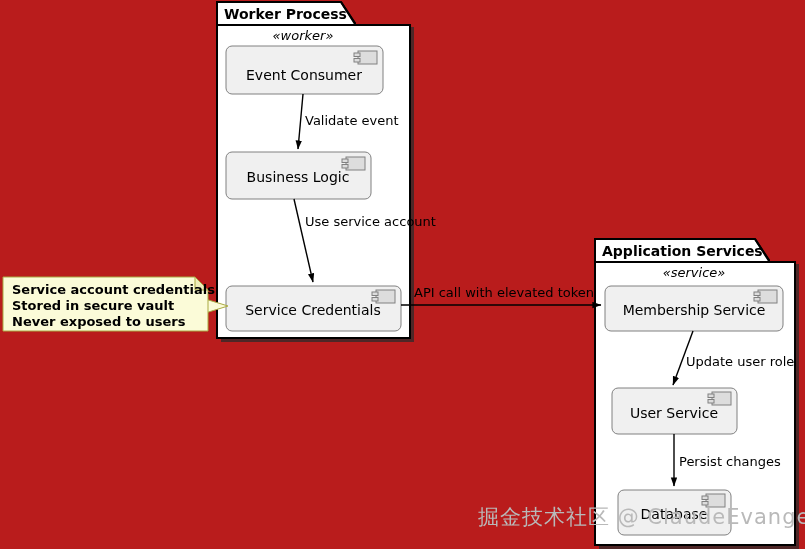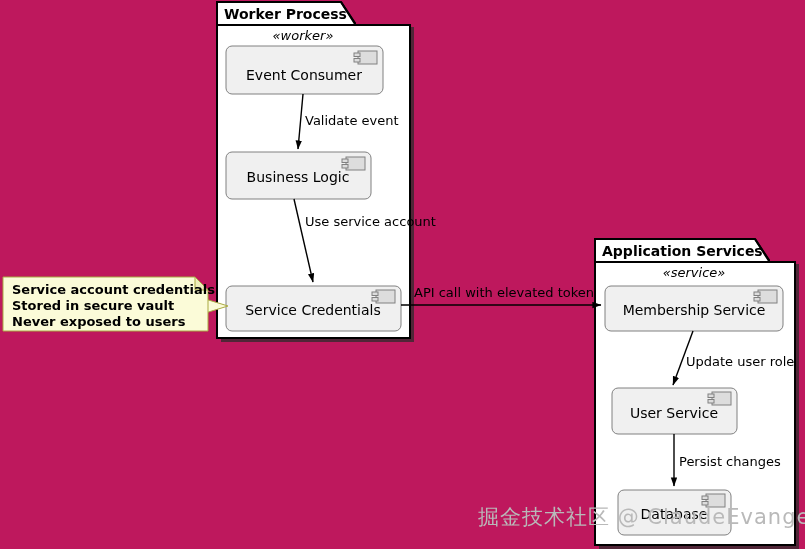--- a/index.html
+++ b/index.html
@@ -8,21 +8,21 @@
     padding: 0;
     background: #ffffff;
   }
   body {
     font-family: "DejaVu Sans", "Liberation Sans", sans-serif;
   }
   #canvas {
     position: relative;
     width: 805px;
     height: 549px;
-    background: #be185d;
+    background: #b91c1c;
     overflow: hidden;
   }
   svg.layer {
     position: absolute;
     left: 0;
     top: 0;
     width: 805px;
     height: 549px;
   }
   

